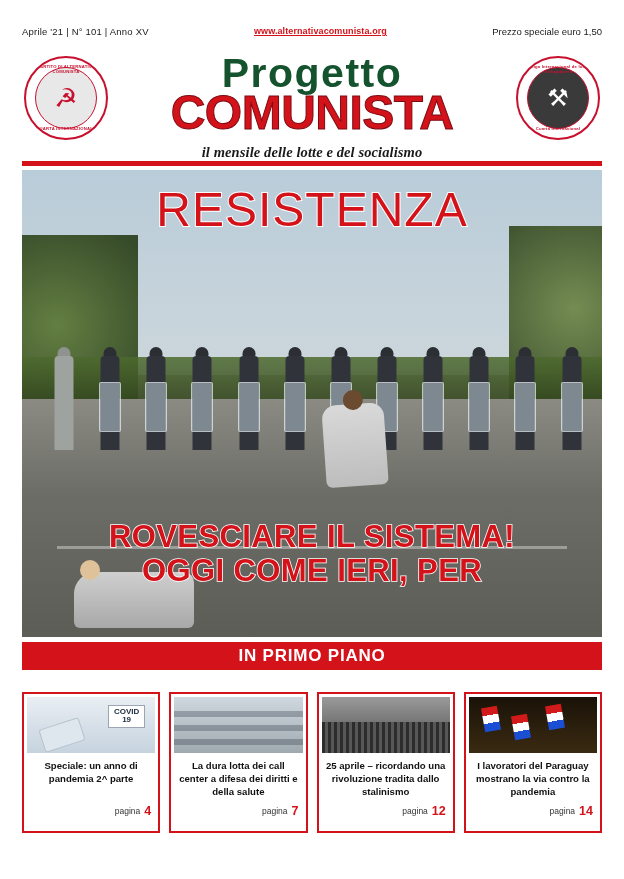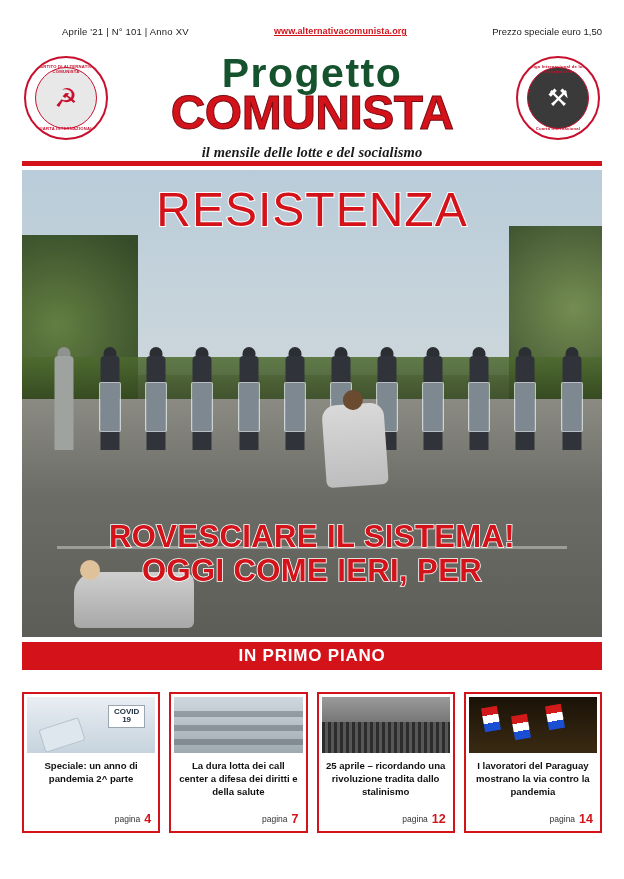--- a/index.html
+++ b/index.html
@@ -24,21 +24,20 @@
 
   
   .topbar {
     display: flex;
     align-items: center;
     justify-content: space-between;
     height: 34px;
     padding-top: 14px;
     font-size: 9.5px;
     color: #1a1a1a;
-    margin-left: 40px;
   }
   .topbar .date {
     letter-spacing: 0.2px;
     font-size: 9.5px;
   }
   .topbar .site {
     color: #d3121a;
     font-weight: bold;
     font-size: 9px;
     text-decoration: underline;
@@ -376,21 +375,21 @@
     font-weight: bold;
     color: #111;
     text-align: center;
     line-height: 1.38;
   }
   .card-foot {
     display: flex;
     align-items: center;
     justify-content: flex-end;
     gap: 4px;
-    padding: 0 7px 5px 0;
+    padding: 0 7px 13px 0;
     font-size: 8.5px;
     color: #333;
   }
   .card-foot .pagenum {
     color: #d3121a;
     font-weight: bold;
     font-size: 12.5px;
   }
 </style>
 </head>

